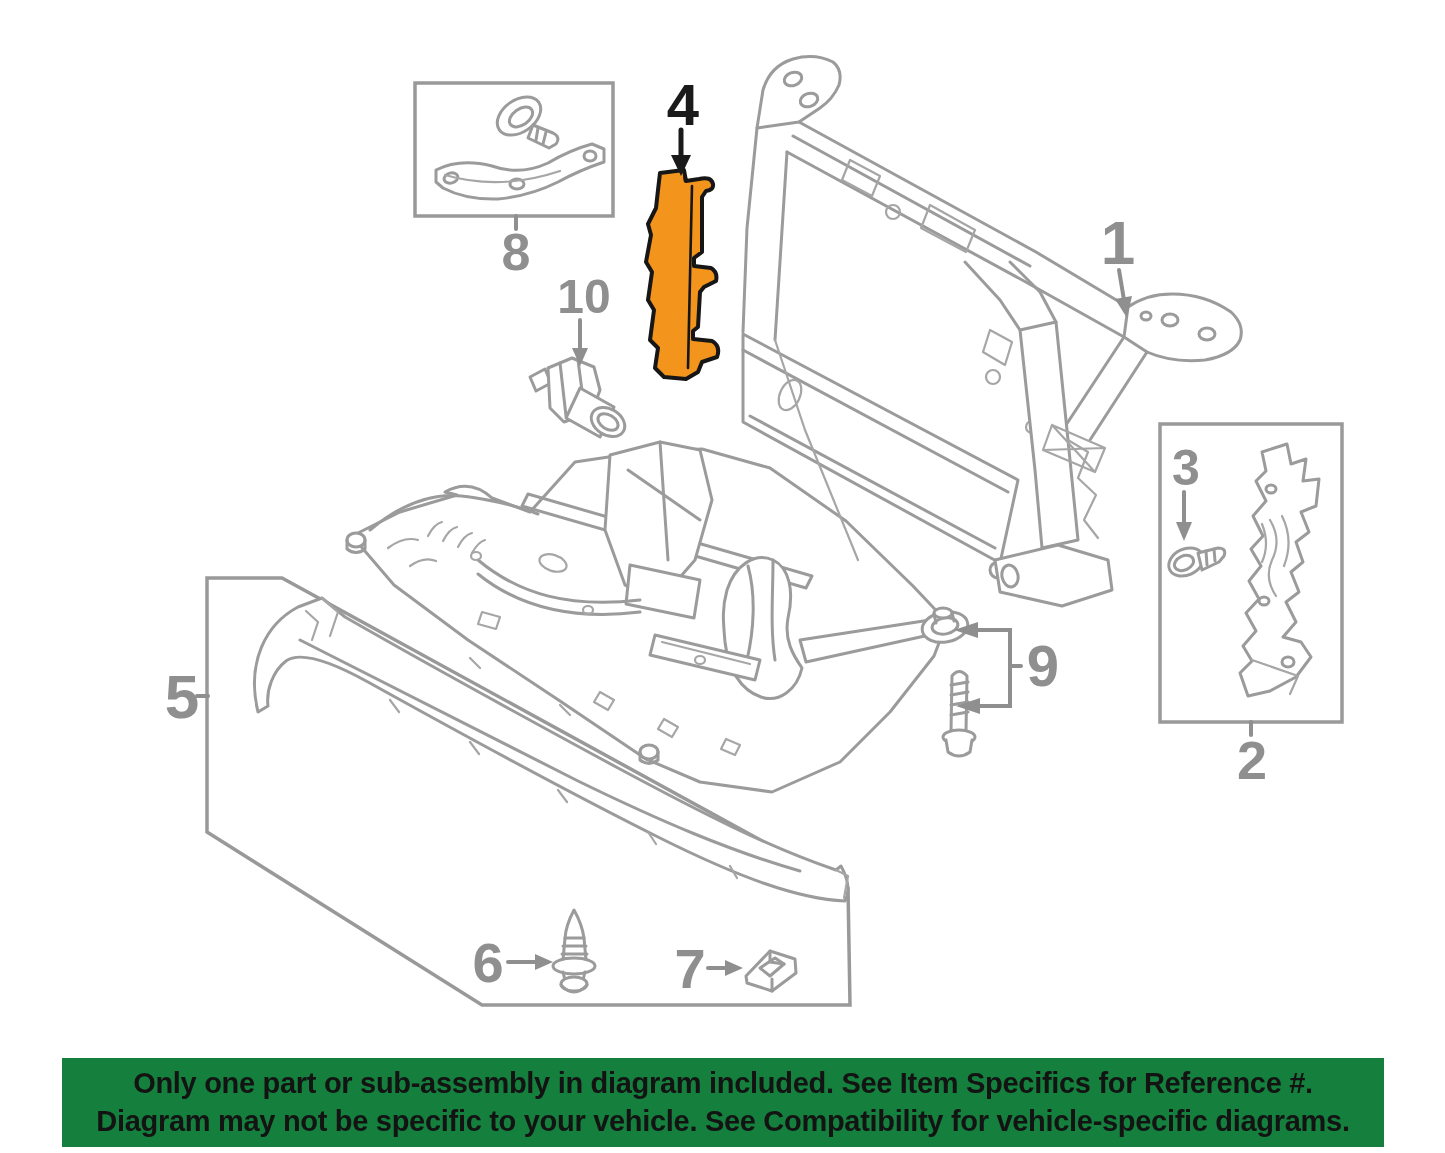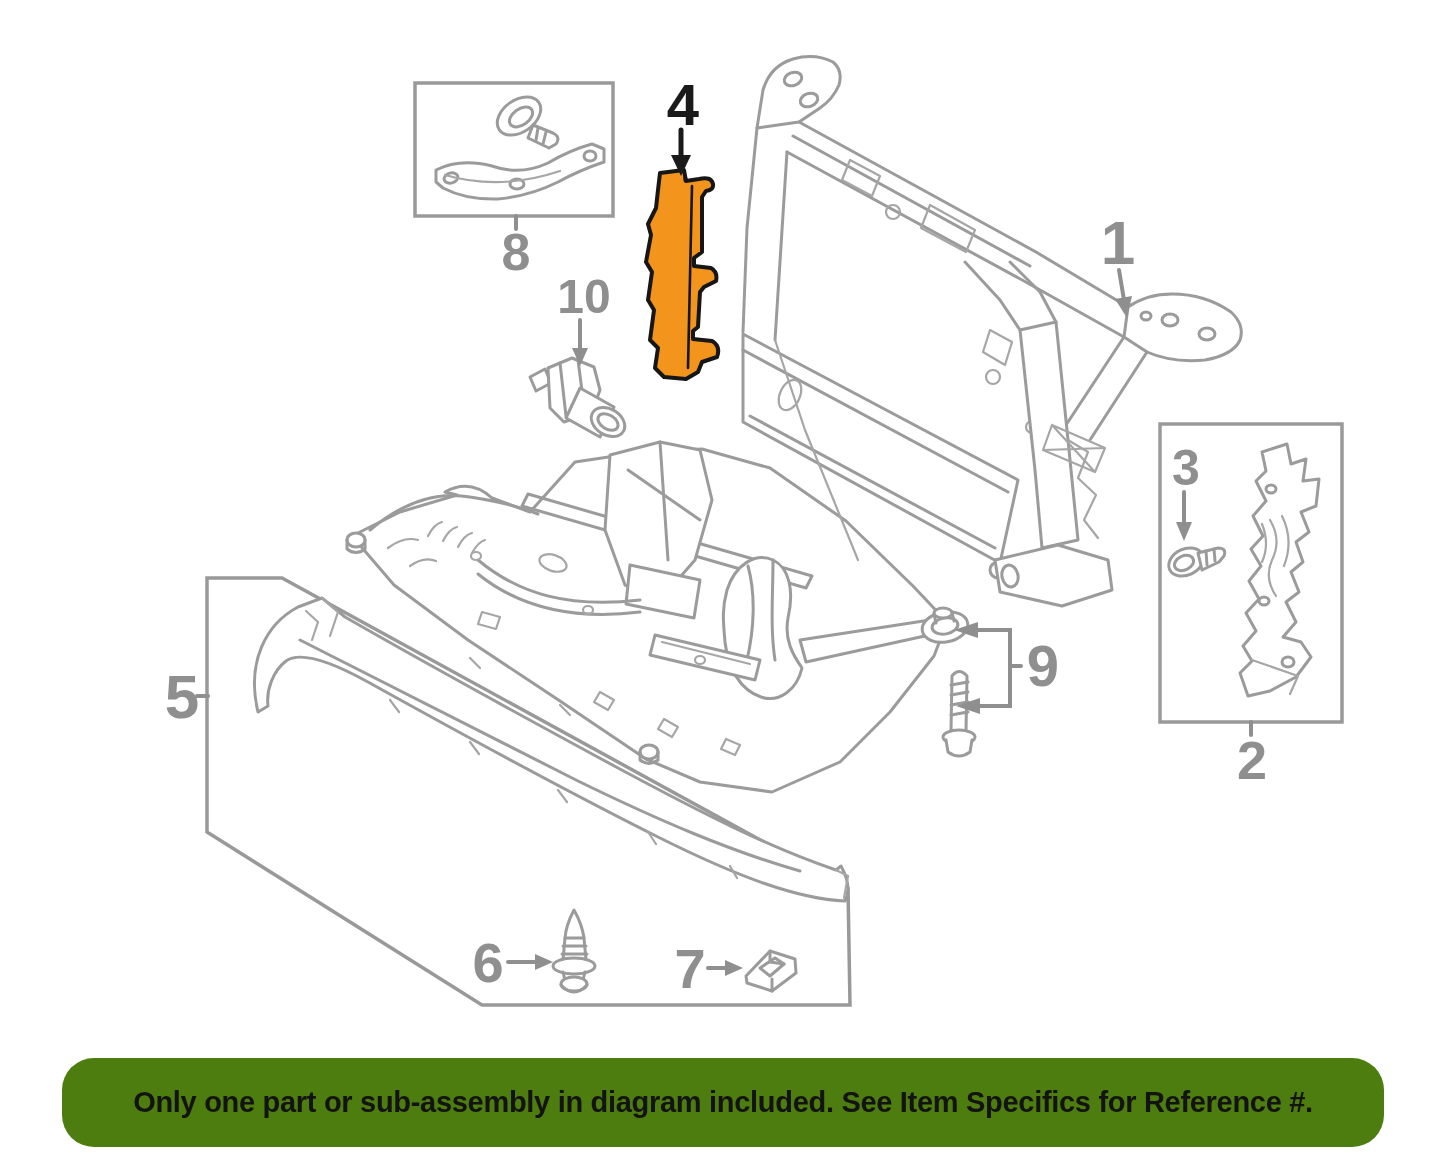--- a/index.html
+++ b/index.html
@@ -20,24 +20,23 @@
   .lbl-dark{fill:#1a1a1a;font-weight:bold;}
   .callout{stroke:#8f8f8f;stroke-width:4;fill:none;stroke-linecap:round;}
   .callout-head{fill:#8f8f8f;stroke:none;}
   .callout-dark{stroke:#1a1a1a;stroke-width:5;fill:none;stroke-linecap:round;}
   .callout-head-dark{fill:#1a1a1a;stroke:none;}
   .hl{stroke:#161616;stroke-width:4;stroke-linejoin:round;}
   .hl-inner{stroke:#161616;stroke-width:2.6;fill:none;stroke-linecap:round;}
   
   .banner{
     position:absolute;left:62px;top:1058px;width:1322px;height:89px;
-    background:#4d7c0f;
+    background:#15803d;
     display:flex;flex-direction:column;justify-content:center;align-items:center;
     gap:1px;
-    border-radius:32px;
   }
   .banner .bline{
     color:#131313;font-weight:700;font-size:29px;line-height:37px;
     letter-spacing:-0.3px;white-space:nowrap;
   }
 </style>
 </head>
 <body>
 
 <div class="stage">
@@ -264,15 +263,16 @@
     <polygon class="callout-head" points="535,954 535,970 553,962"></polygon>
 
     <text class="lbl" x="690" y="968" font-size="56" text-anchor="middle" dominant-baseline="central">7</text>
     <path class="callout" d="M708,968 L725,968"></path>
     <polygon class="callout-head" points="725,960 725,976 743,968"></polygon>
   </g>
 </svg>
 
   <div class="banner">
     <div class="bline">Only one part or sub-assembly in diagram included. See Item Specifics for Reference #.</div>
+    <div class="bline">Diagram may not be specific to your vehicle. See Compatibility for vehicle-specific diagrams.</div>
   </div>
 
 </div>
 
 </body></html>

